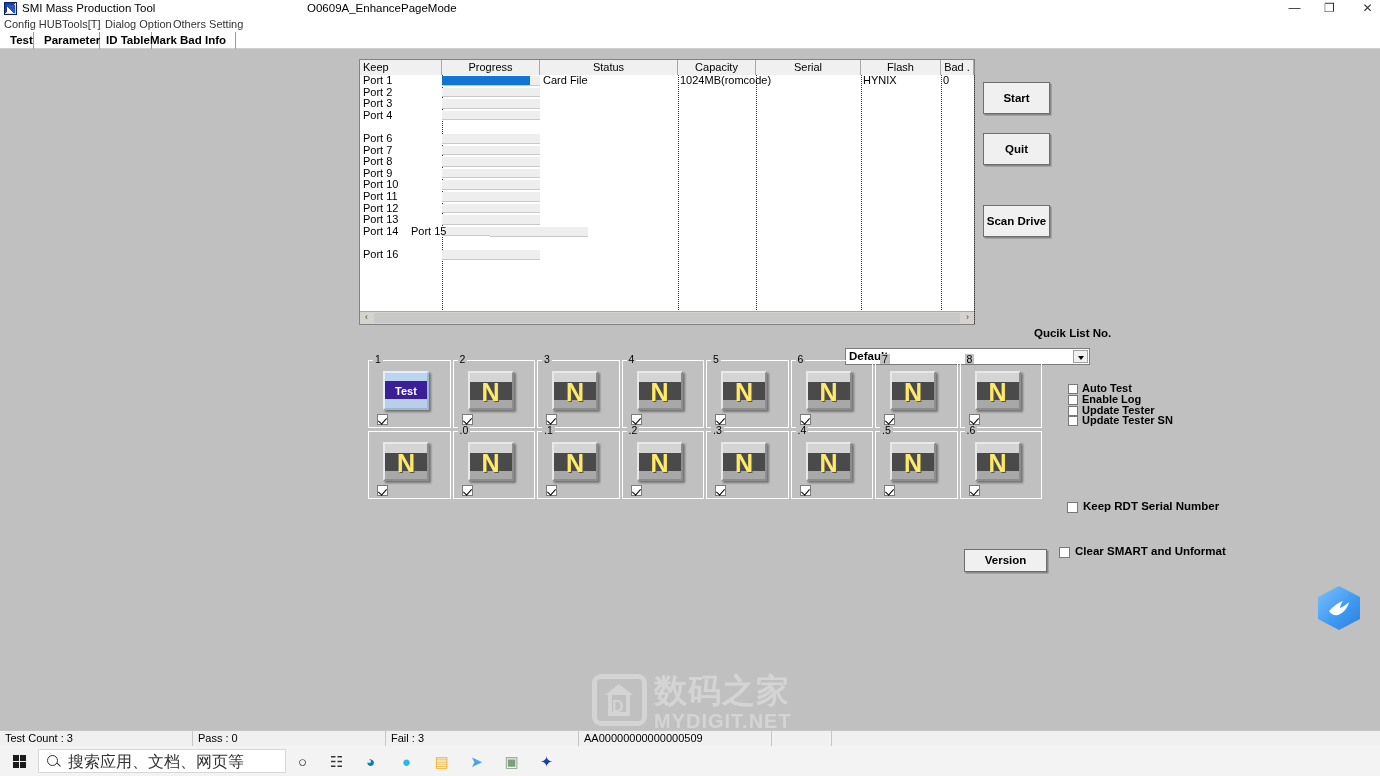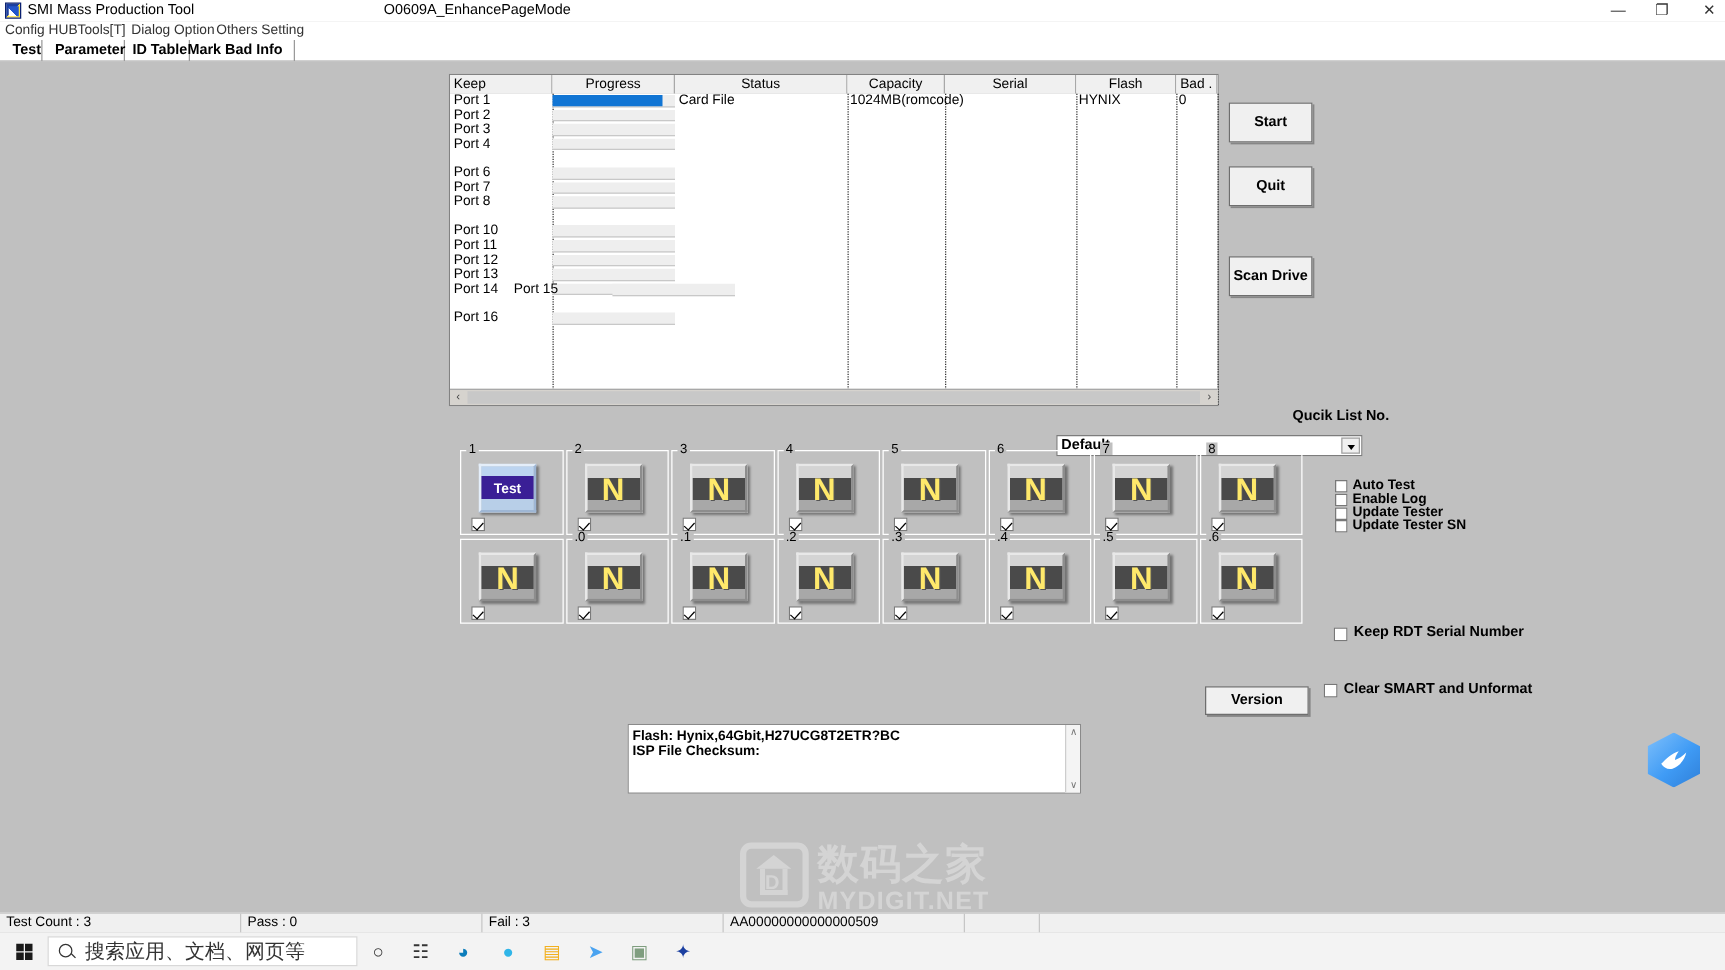--- a/index.html
+++ b/index.html
@@ -503,20 +503,31 @@
             <div class="item-label">Port 8</div>
             <div class="prog-track">
               <div class="prog-fill" style="width: 0%;"></div>
             </div>
             <div class="cellv" style="left: 183px;"></div>
             <div class="cellv" style="left: 320px;"></div>
             <div class="cellv" style="left: 398px;"></div>
             <div class="cellv" style="left: 503px;"></div>
             <div class="cellv" style="left: 583px;"></div>
           </div>
+          <div class="grow" style="top: 92.8px;">
+            <div class="item-label">Port 9</div>
+            <div class="prog-track">
+              <div class="prog-fill" style="width: 0%;"></div>
+            </div>
+            <div class="cellv" style="left: 183px;"></div>
+            <div class="cellv" style="left: 320px;"></div>
+            <div class="cellv" style="left: 398px;"></div>
+            <div class="cellv" style="left: 503px;"></div>
+            <div class="cellv" style="left: 583px;"></div>
+          </div>
           <div class="grow" style="top: 104.4px;">
             <div class="item-label">Port 10</div>
             <div class="prog-track">
               <div class="prog-fill" style="width: 0%;"></div>
             </div>
             <div class="cellv" style="left: 183px;"></div>
             <div class="cellv" style="left: 320px;"></div>
             <div class="cellv" style="left: 398px;"></div>
             <div class="cellv" style="left: 503px;"></div>
             <div class="cellv" style="left: 583px;"></div>
@@ -743,28 +754,20 @@
         <div class="optrow big" style="left: 1067px; top: 452px;">
           <div class="cbx"></div>
           <div class="lbl">Keep RDT Serial Number</div>
         </div>
         <div class="optrow big" style="left: 1059px; top: 497px;">
           <div class="cbx"></div>
           <div class="lbl">Clear SMART and Unformat</div>
         </div>
       </div>
 
-    <div class="logbox">
-      <div class="log-line" style="top:3px">Flash: Hynix,64Gbit,H27UCG8T2ETR?BC</div>
-      <div class="log-line" style="top:15px">ISP File Checksum:</div>
-      <div class="log-vscroll">
-        <div class="lv-arrow" style="top:0">∧</div>
-        <div class="lv-arrow" style="bottom:0">∨</div>
-      </div>
-    </div>
 
     <div class="watermark">
       <div class="wm-box">
         <div class="wm-roof"></div>
         <div class="wm-body"></div>
         <div class="wm-d">D</div>
       </div>
       <div class="wm-cn">数码之家</div>
       <div class="wm-en">MYDIGIT.NET</div>
     </div>

